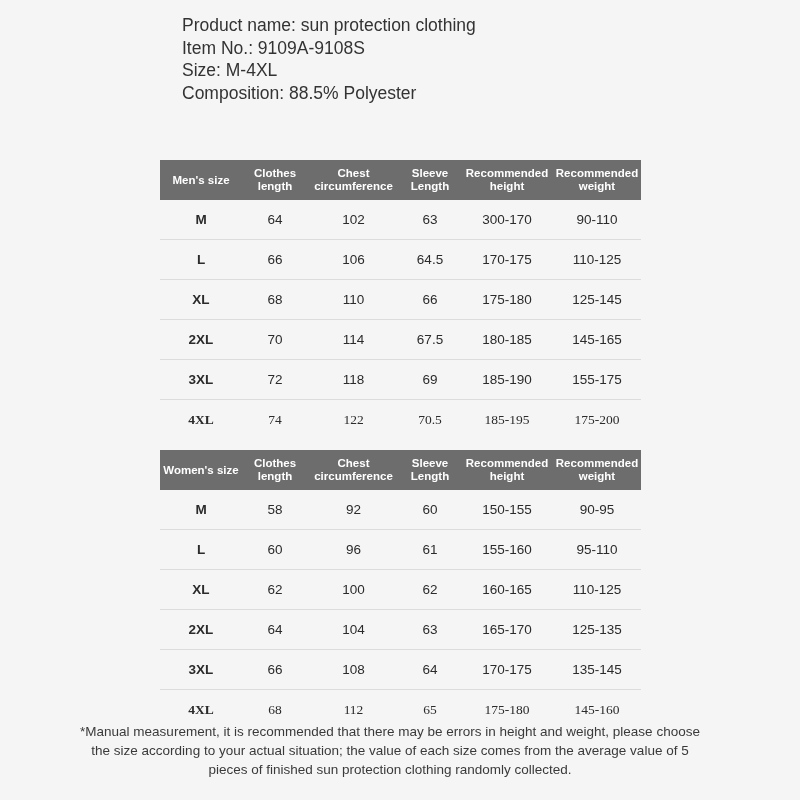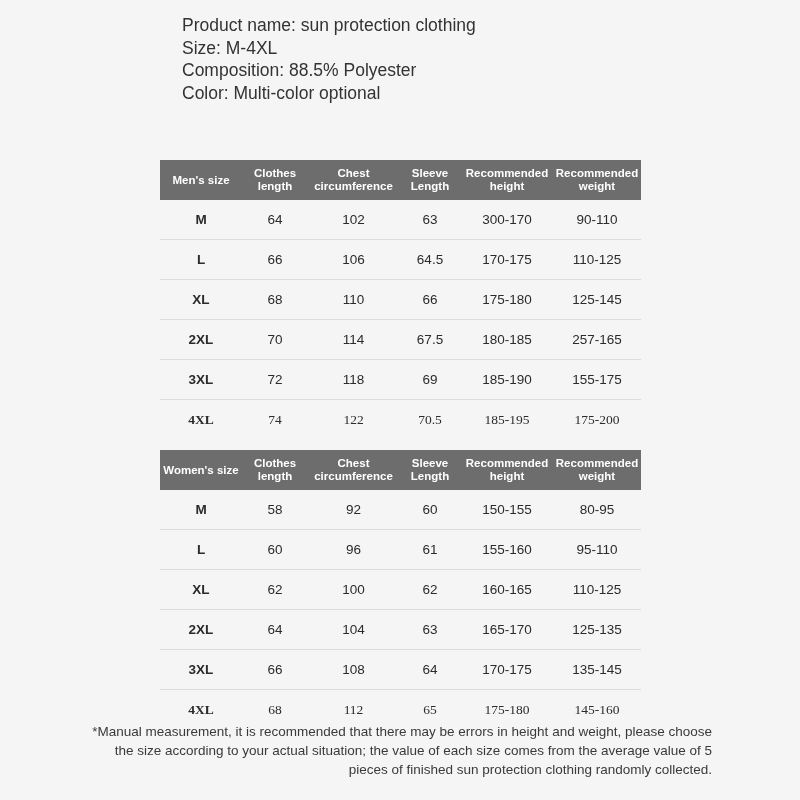--- a/index.html
+++ b/index.html
@@ -76,39 +76,39 @@
   .c0 { width: 82px; }
   .c1 { width: 66px; }
   .c2 { width: 91px; }
   .c3 { width: 62px; }
   .c4 { width: 92px; }
   .c5 { width: 88px; }
 
   
   .footnote {
     position: absolute;
-    left: 92px;
+    left: 80px;
     top: 722px;
     width: 620px;
     font-size: 13.5px;
     line-height: 19px;
     color: #3a3a3a;
-    text-align: right;
+    text-align: center;
   }
 </style>
 </head>
 <body>
 
 <div class="page">
 
   <div class="product-info">
     <div class="line">Product name: sun protection clothing</div>
+    <div class="line">Item No.: 9109A-9108S</div>
     <div class="line">Size: M-4XL</div>
     <div class="line">Composition: 88.5% Polyester</div>
-    <div class="line">Color: Multi-color optional</div>
   </div>
 
   <table class="size-table" id="men-table">
     <colgroup>
       <col class="c0">
         <col class="c1">
         <col class="c2">
         <col class="c3">
         <col class="c4">
         <col class="c5">
@@ -147,21 +147,21 @@
         <td>66</td>
         <td>175-180</td>
         <td>125-145</td>
       </tr>
       <tr>
         <td class="sizecol">2XL</td>
         <td>70</td>
         <td>114</td>
         <td>67.5</td>
         <td>180-185</td>
-        <td>257-165</td>
+        <td>145-165</td>
       </tr>
       <tr>
         <td class="sizecol">3XL</td>
         <td>72</td>
         <td>118</td>
         <td>69</td>
         <td>185-190</td>
         <td>155-175</td>
       </tr>
       <tr>
@@ -194,21 +194,21 @@
         <th>Recommended weight</th>
       </tr>
     </thead>
     <tbody>
       <tr>
         <td class="sizecol">M</td>
         <td>58</td>
         <td>92</td>
         <td>60</td>
         <td>150-155</td>
-        <td>80-95</td>
+        <td>90-95</td>
       </tr>
       <tr>
         <td class="sizecol">L</td>
         <td>60</td>
         <td>96</td>
         <td>61</td>
         <td>155-160</td>
         <td>95-110</td>
       </tr>
       <tr>

